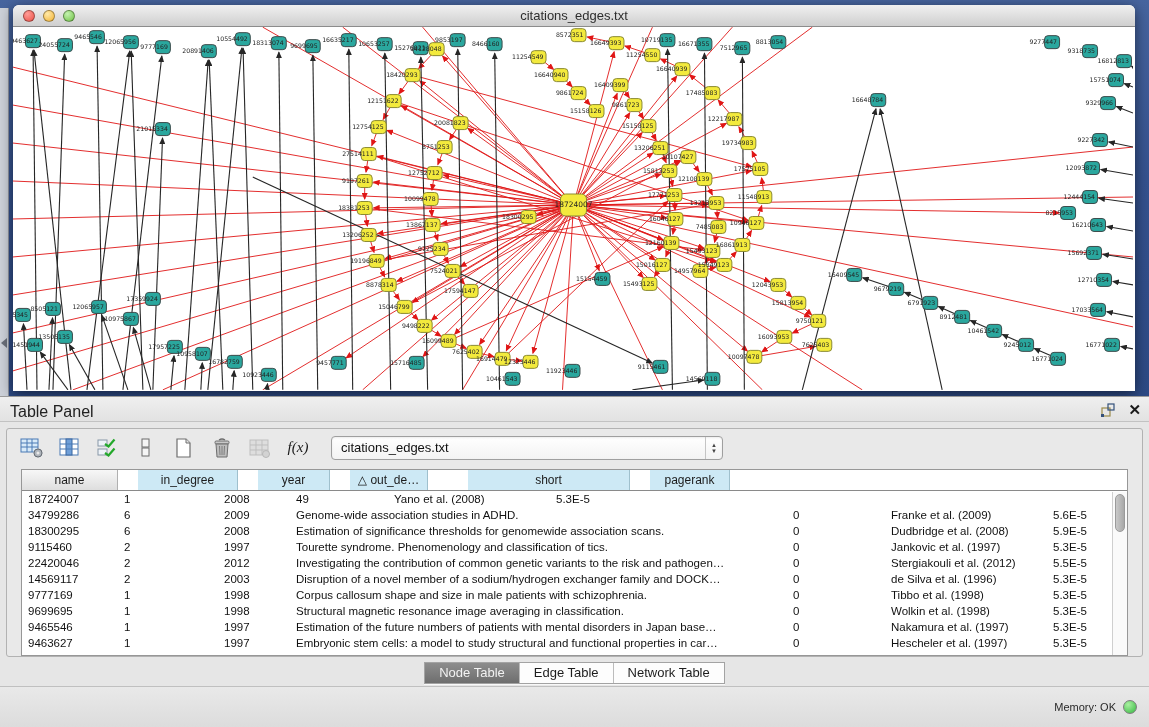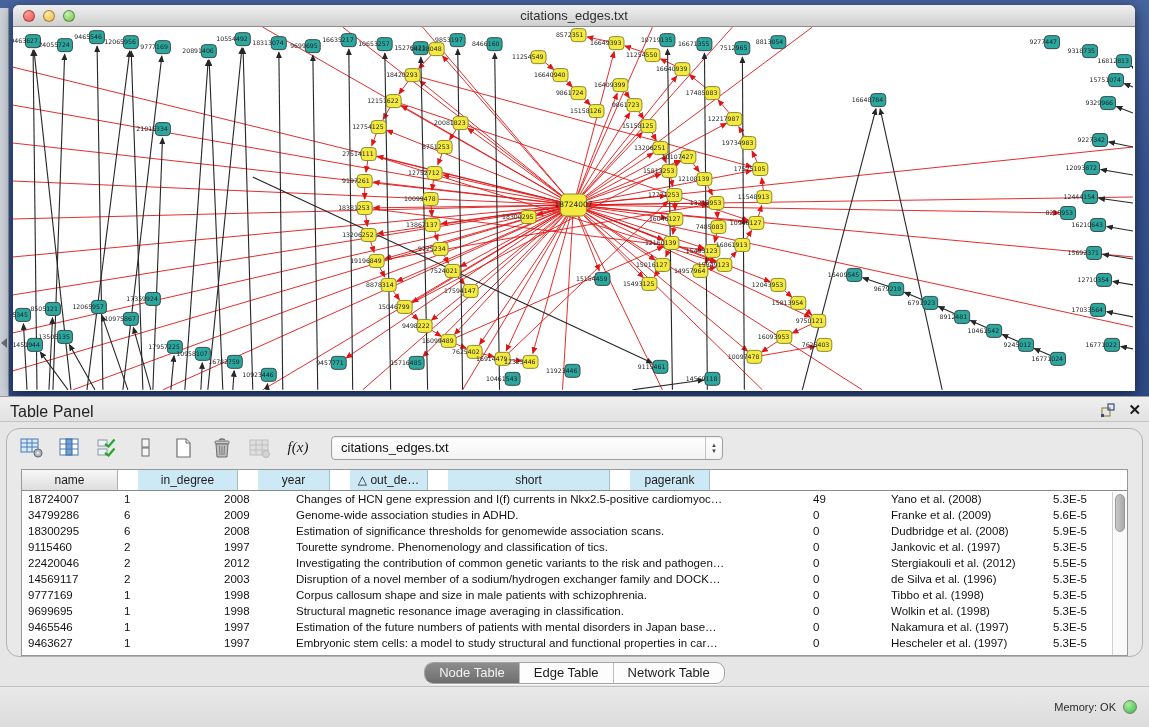--- a/index.html
+++ b/index.html
@@ -20,41 +20,41 @@
   .canvas { position:relative; width:1120px; height:363px; background:#fff; overflow:hidden; }
   .canvas svg { display:block; }
 
   
   .table-panel { position:relative; width:1149px; height:331px; background:#e6e6e6; border-top:1px solid #9a9a9a; display:flex; flex-direction:column; }
   .panel-titlebar { position:relative; height:27px; background:linear-gradient(180deg,#efefef,#e2e2e2); border-bottom:1px solid #c2c2c2; }
   .panel-titlebar .ptitle { position:absolute; left:10px; top:6px; font-size:16px; color:#222; }
   .panel-controls { position:absolute; right:8px; top:4px; display:flex; gap:12px; align-items:center; }
   .close-x { font-size:15px; font-weight:bold; color:#1a1a1a; line-height:18px; cursor:default; }
 
-  .panel-body { flex:1; margin:6px 6px 2px 6px; background:#e9e9e9; border:1px solid #b2b2b2; border-radius:13px; position:relative; }
+  .panel-body { flex:1; margin:6px 6px 2px 6px; background:#e9e9e9; border:1px solid #b2b2b2; border-radius:3px; position:relative; }
   .toolbar { display:flex; align-items:center; height:38px; padding-left:12px; gap:12px; }
   .tbtn { width:26px; height:24px; display:flex; align-items:center; justify-content:center; }
   .fx { font-family:"Liberation Serif", serif; font-style:italic; font-size:15px; color:#1a1a1a; }
   .combo { margin-left:8px; width:392px; height:24px; background:linear-gradient(180deg,#ffffff,#f3f3f3); border:1px solid #9f9f9f; border-radius:4px; display:flex; align-items:center; position:relative; box-shadow:inset 0 1px 2px rgba(0,0,0,.08); }
   .combo .cval { padding-left:9px; font-size:13px; color:#111; }
   .combo .stepper { position:absolute; right:0; top:0; bottom:0; width:17px; border-left:1px solid #c4c4c4; display:flex; flex-direction:column; align-items:center; justify-content:center; font-size:6px; color:#444; line-height:6px; }
 
   .grid { position:relative; margin:2px 14px 0 14px; height:187px; border:1px solid #979797; background:#fff; overflow:hidden; }
   .hrow { display:flex; height:21px; border-bottom:1px solid #8a8a8a;gap:20px; }
   .hcell { font-size:12px; color:#1c1c1c; text-align:center; line-height:20px; background:#cde9f5; border-right:1px solid #9fc0cd; overflow:hidden; white-space:nowrap; }
   .hcell.first { background:linear-gradient(180deg,#f7f7f7,#dedede); border-right:1px solid #b0b0b0; }
   .drow { display:flex; height:16px; }
   .dcell { font-size:11.5px; color:#111; line-height:16px; padding-left:6px; overflow:hidden; white-space:nowrap; }
   .c0{width:96px;flex:none;} .c1{width:100px;flex:none;} .c2{width:72px;flex:none;}
-  .c3{flex:1;} .c4{width:78px;flex:none;} .c5{width:162px;flex:none;} .c6{width:80px;flex:none;}
+  .c3{flex:1;} .c4{width:78px;flex:none;} .c5{width:162px;flex:none;margin-left:20px;} .c6{width:80px;flex:none;}
   .vscroll { position:absolute; top:22px; right:0; bottom:0; width:15px; background:#fafafa; border-left:1px solid #cfcfcf; }
   .vthumb { position:absolute; top:2px; left:2px; width:10px; height:38px; border-radius:6px; background:linear-gradient(90deg,#c9c9c9,#a8a8a8); border:1px solid #9a9a9a; }
 
   .tabs-row { height:30px; display:flex; justify-content:center; align-items:center; }
-  .segment { display:flex; border:1px solid #a3a3a3; border-radius:9px; overflow:hidden; background:#fdfdfd; box-shadow:0 1px 0 rgba(255,255,255,.7); }
+  .segment { display:flex; border:1px solid #a3a3a3; border-radius:0; overflow:hidden; background:#fdfdfd; box-shadow:0 1px 0 rgba(255,255,255,.7); }
   .seg { padding:0 14px; height:20px; line-height:20px; font-size:13px; color:#1d1d1d; border-right:1px solid #bcbcbc; cursor:default; }
   .seg:last-child { border-right:none; }
   .seg.sel { background:linear-gradient(180deg,#8d8d8d,#6e6e6e); color:#f2f2f2; }
 
   .status-bar { height:44px; background:linear-gradient(180deg,#e9e9e9,#dcdcdc); border-top:1px solid #c0c0c0; display:flex; align-items:center; justify-content:flex-end; padding-right:12px; gap:7px; }
   .mem-label { font-size:11px; color:#2a2a2a; }
   .mem-dot { width:14px; height:14px; border-radius:50%; border:1px solid #7d7d7d; background:radial-gradient(circle at 35% 30%, #a9f0a0,#35b841); }
 </style>
 </head>
 <body>
@@ -626,21 +626,20 @@
           <div class="hcell c2">year</div>
           <div class="hcell c4">△ out_de…</div>
           <div class="hcell c5">short</div>
           <div class="hcell c6">pagerank</div>
         </div>
       <div id="body-rows">
           <div class="drow">
             <div class="dcell c0">18724007</div>
             <div class="dcell c1">1</div>
             <div class="dcell c2">2008</div>
-            <div class="dcell c3">Changes of HCN gene expression and I(f) currents in Nkx2.5-positive cardiomyoc…</div>
             <div class="dcell c4">49</div>
             <div class="dcell c5">Yano et al. (2008)</div>
             <div class="dcell c6">5.3E-5</div>
           </div>
           <div class="drow">
             <div class="dcell c0">34799286</div>
             <div class="dcell c1">6</div>
             <div class="dcell c2">2009</div>
             <div class="dcell c3">Genome-wide association studies in ADHD.</div>
             <div class="dcell c4">0</div>

